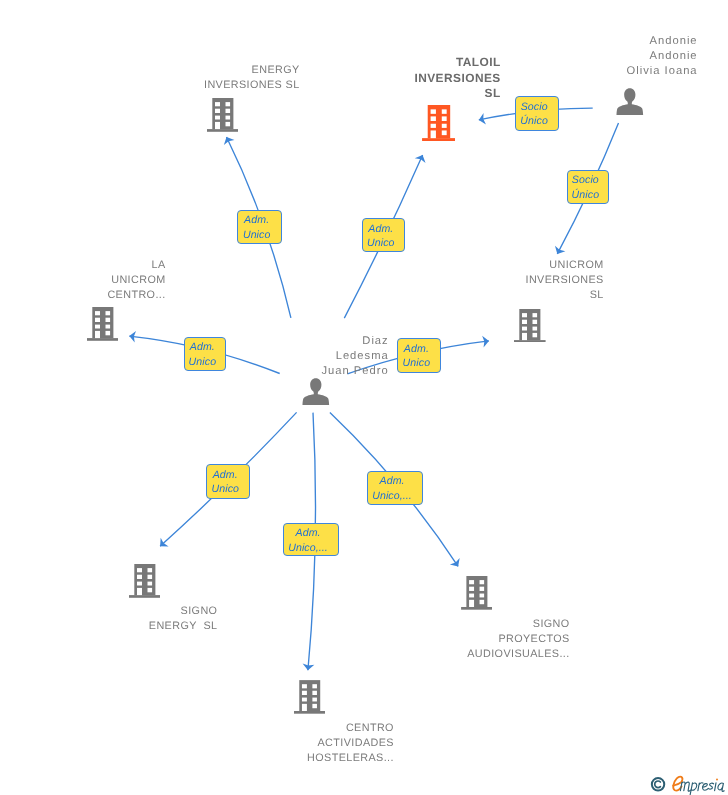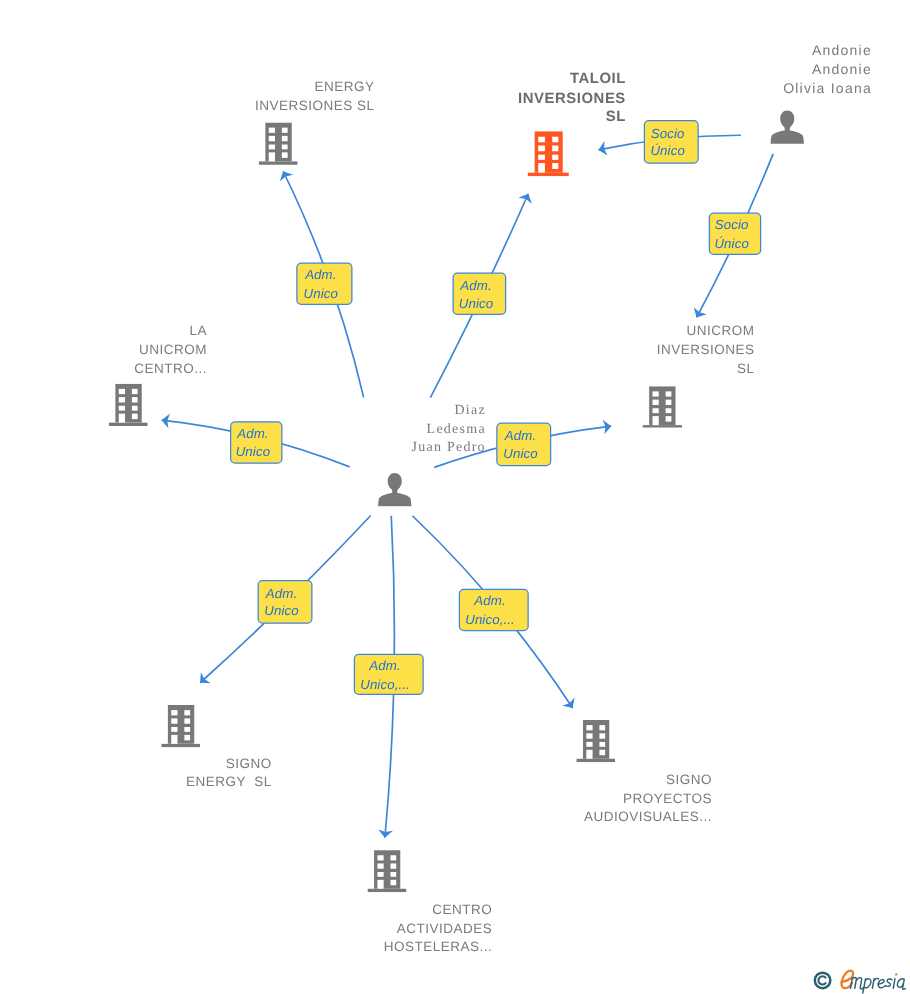--- a/index.html
+++ b/index.html
@@ -124,21 +124,21 @@
             <rect x="8.0" y="23.9" width="5.0" height="7.2"></rect>
             <rect x="18.5" y="23.9" width="4.6" height="4.4"></rect>
           </g>
         </svg></div>
       <div class="node-label" style="left: 453.7px; top: 258.3px; width: 150px;">UNICROM
 INVERSIONES
 SL</div>
       <div class="node-icon" style="left: 302.2px; top: 377.9px;"><svg width="27.6" height="27.4" viewBox="0 0 26.6 27.2">
           <path fill="#787878" d="M13.3 0.3 C 10.1 0.3 7.7 3.0 7.7 6.7 C 7.7 9.3 8.8 11.7 10.3 13.0 C 10.9 13.5 11.3 14.1 11.3 14.8 L 11.3 16.2 C 9.0 16.5 6.6 17.1 4.7 17.8 C 2.9 18.5 1.6 19.3 1.1 20.1 C 0.5 21.1 0.2 23.5 0.05 27.15 L 26.55 27.15 C 26.4 23.5 26.1 21.1 25.5 20.1 C 25.0 19.3 23.7 18.5 21.9 17.8 C 20.0 17.1 17.6 16.5 15.3 16.2 L 15.3 14.8 C 15.3 14.1 15.7 13.5 16.3 13.0 C 17.8 11.7 18.9 9.3 18.9 6.7 C 18.9 3.0 16.5 0.3 13.3 0.3 Z"></path>
         </svg></div>
-      <div class="node-label person" style="left: 238.7px; top: 321px; width: 150px; font-family: Liberation Serif, serif;">Diaz
+      <div class="node-label person" style="left: 238.7px; top: 334px; width: 150px;">Diaz
 Ledesma
 Juan Pedro</div>
       <div class="node-icon" style="left: 128.8px; top: 563.8px;"><svg width="31.6" height="33.8" viewBox="0 0 31.6 33.8">
           <g fill="#787878">
             <rect x="0" y="31.1" width="31.6" height="2.7"></rect>
             <path d="M5.3 0 h21.1 v31.1 h-21.1 z"></path>
           </g>
           <g fill="#ffffff">
             <rect x="8.0" y="4.1" width="5.0" height="4.2"></rect>
             <rect x="18.5" y="4.1" width="4.6" height="4.2"></rect>

